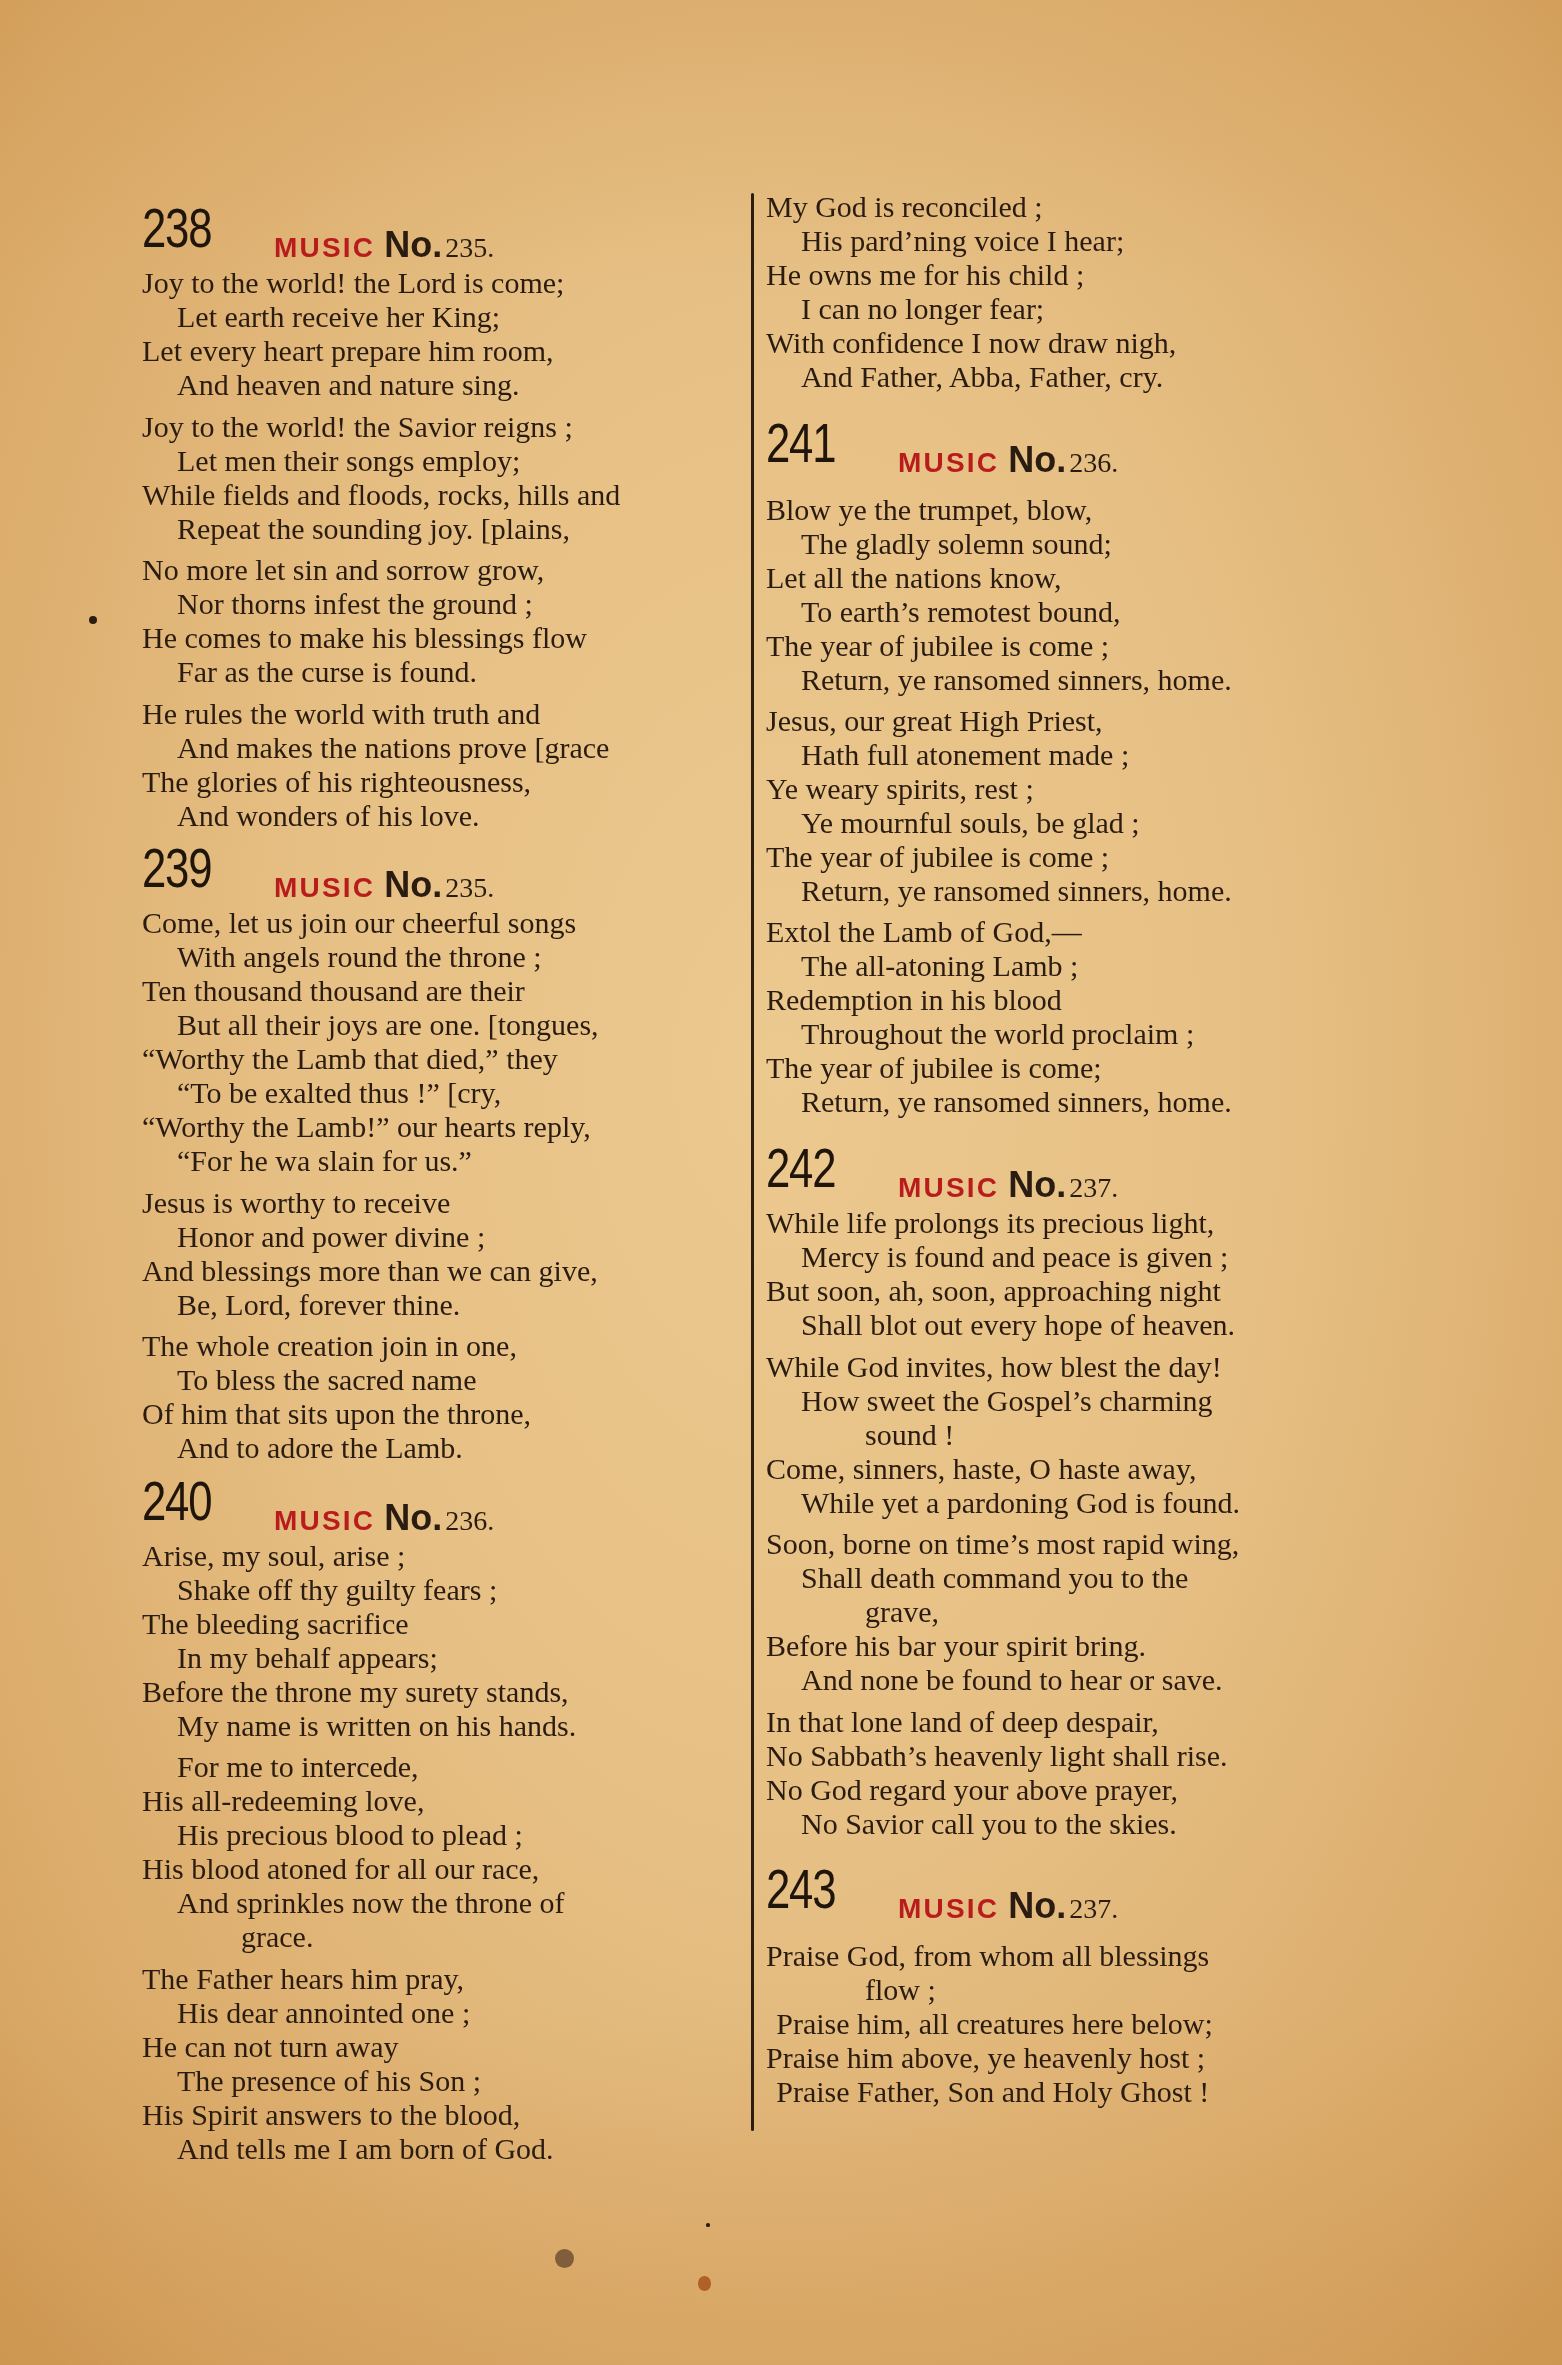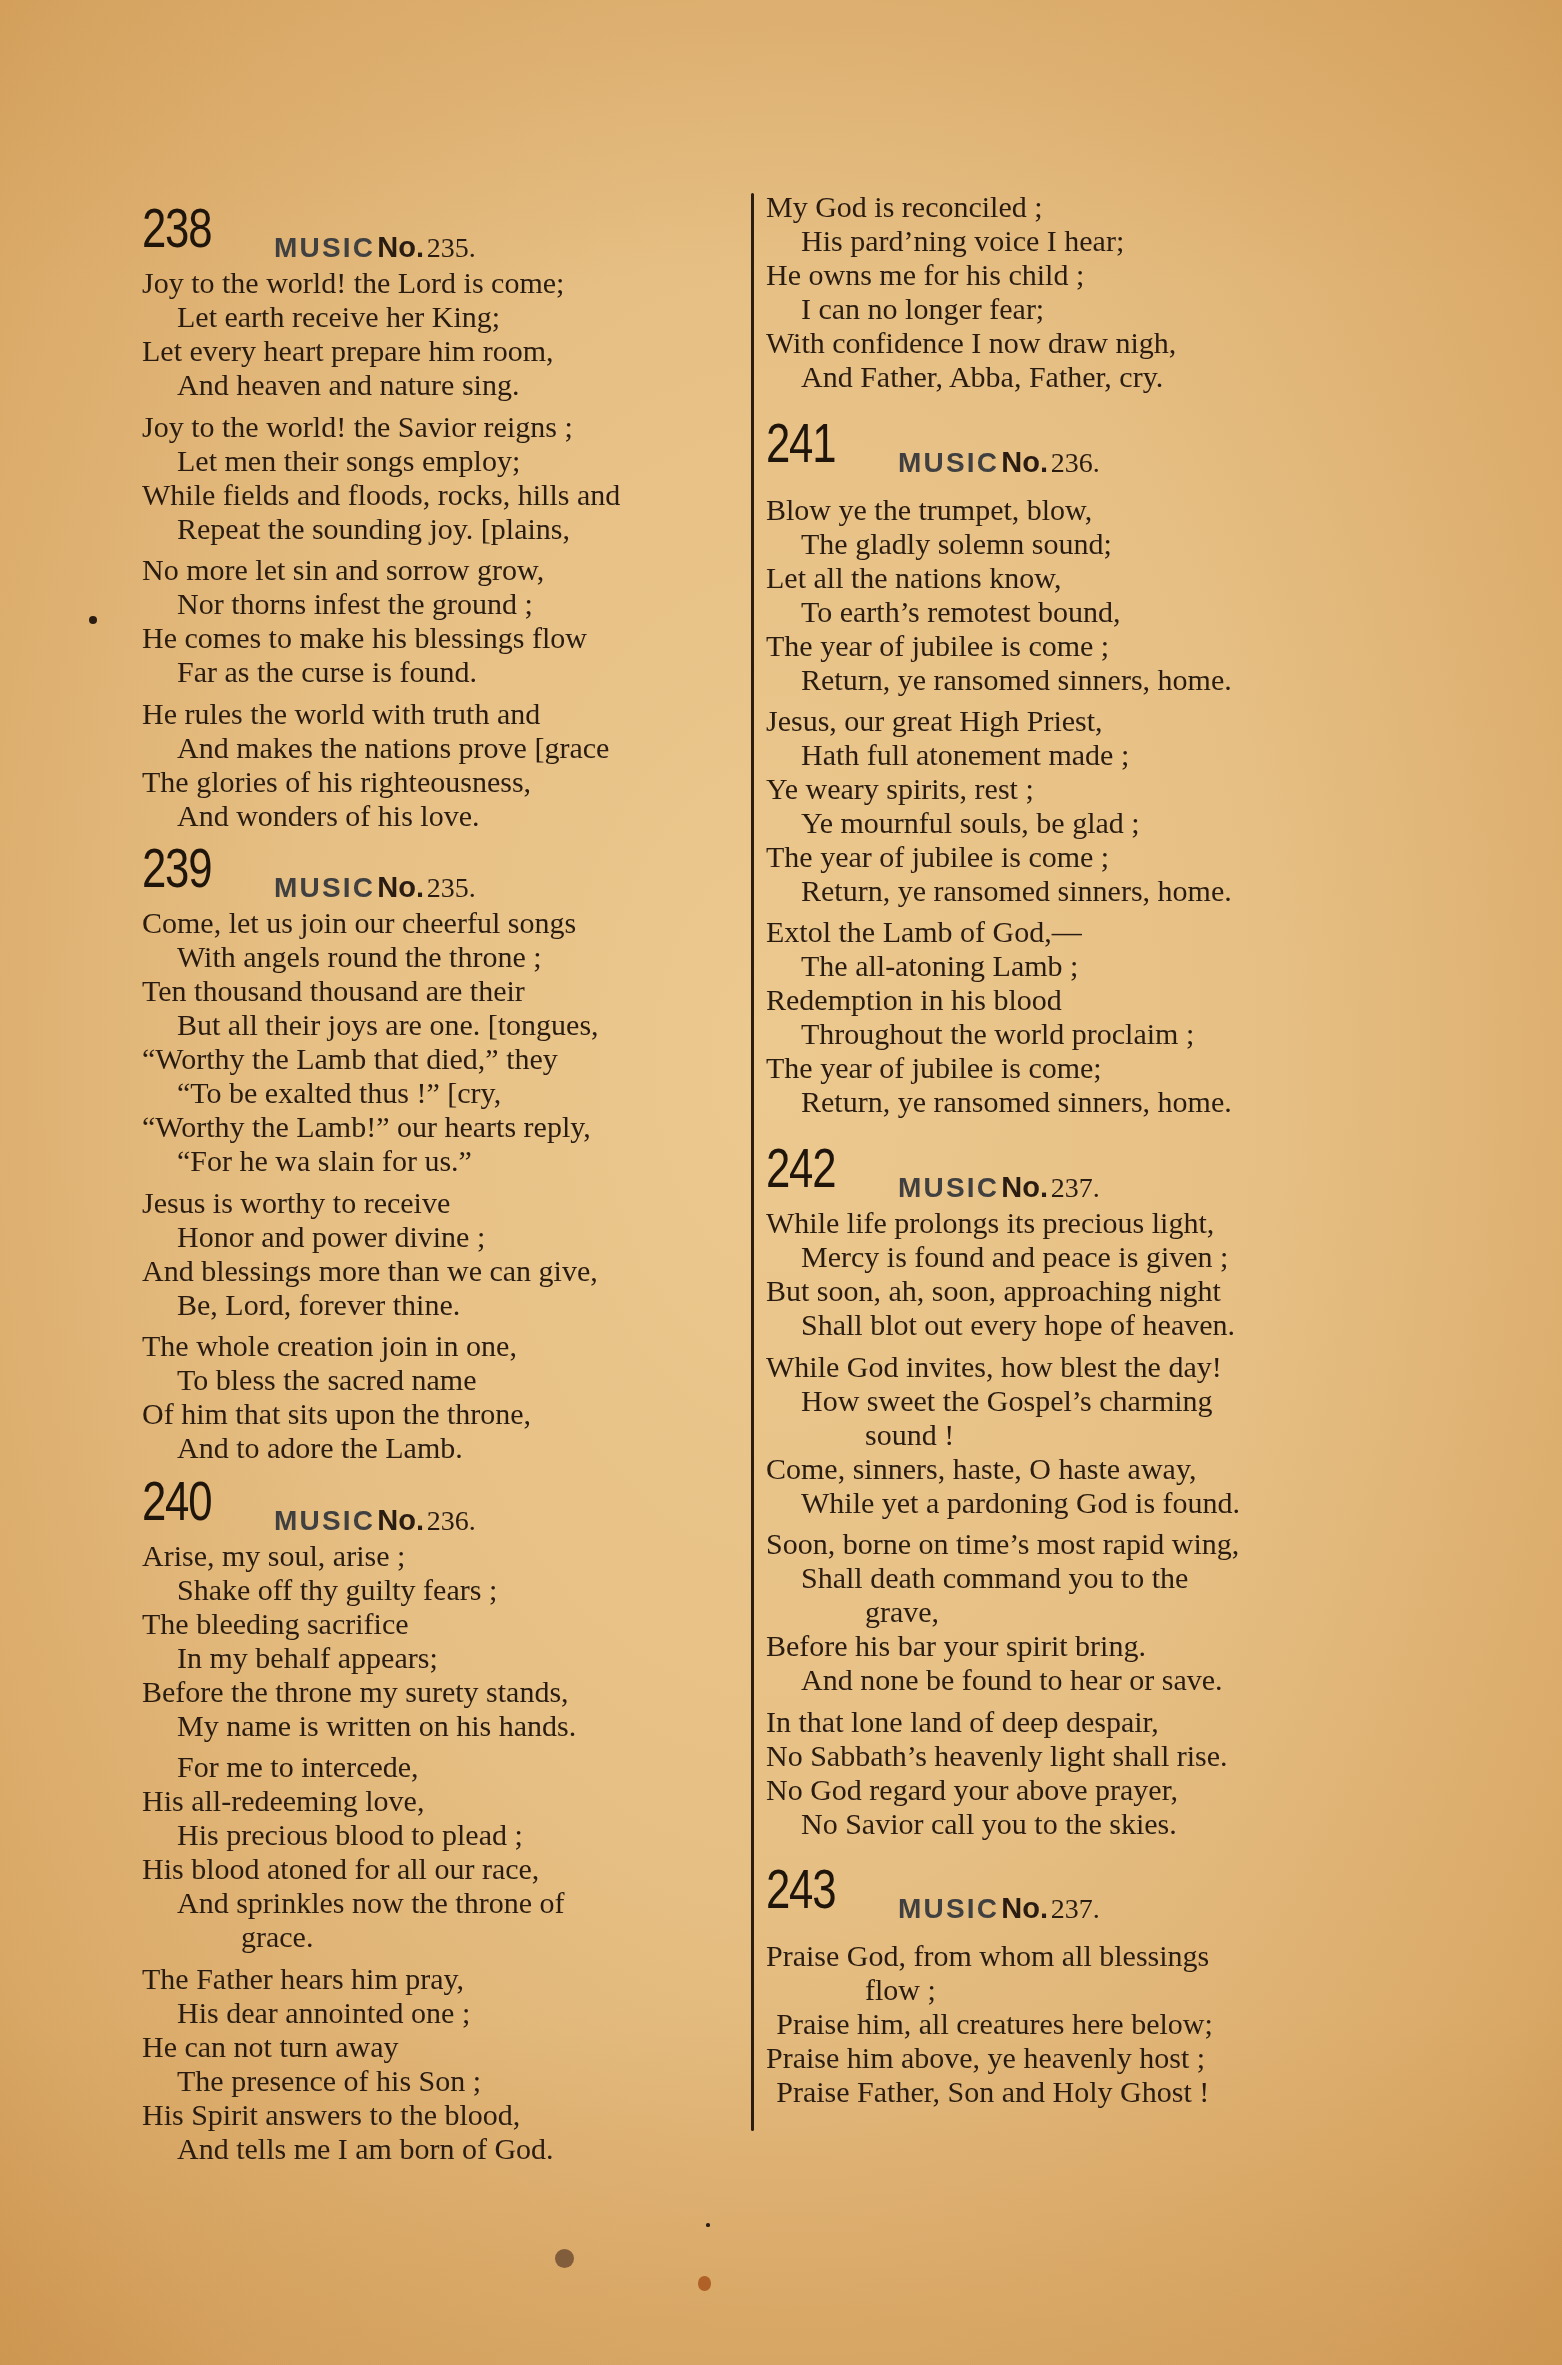--- a/index.html
+++ b/index.html
@@ -25,24 +25,24 @@
   .hymn-header { display: flex; align-items: flex-start; height: 62px; margin-bottom: 4.4px; }
   .hymn-number {
     font-family: "Liberation Sans Narrow", "Liberation Sans", sans-serif;
     font-size: 56px; line-height: 56px; width: 169px;
     transform: scaleX(0.78); transform-origin: left bottom; letter-spacing: -1.5px;
     color: #1f150b;
   }
   .music-label { display: flex; align-items: baseline; margin-left: -37px; padding-bottom: 20.6px; }
   .music-word {
     font-family: "Liberation Sans", "DejaVu Sans", sans-serif; font-weight: bold;
-    font-size: 28px; letter-spacing: 2.2px; color: #404040; margin-top: 32px;
+    font-size: 28px; letter-spacing: 2.2px; color: #b91c1c; margin-top: 32px;
   }
   .music-no {
-    font-family: "Liberation Sans", sans-serif; font-weight: bold; font-size: 29px; margin-left: 2px;
+    font-family: "Liberation Sans", sans-serif; font-weight: bold; font-size: 36px; margin-left: 9px;
   }
   .music-num { font-family: "Liberation Serif", serif; font-size: 28px; margin-left: 2.9px; }
   .stanza { margin-bottom: 7.4px; }
   .line {
     font-size: 30px; line-height: 34px; white-space: nowrap;
   }
   .line.indent { padding-left: 35px; }
   .line.indent2 { padding-left: 99px; }
   .gap-top { margin-top: 20.6px; }
   .stain { position: absolute; border-radius: 50%; }

